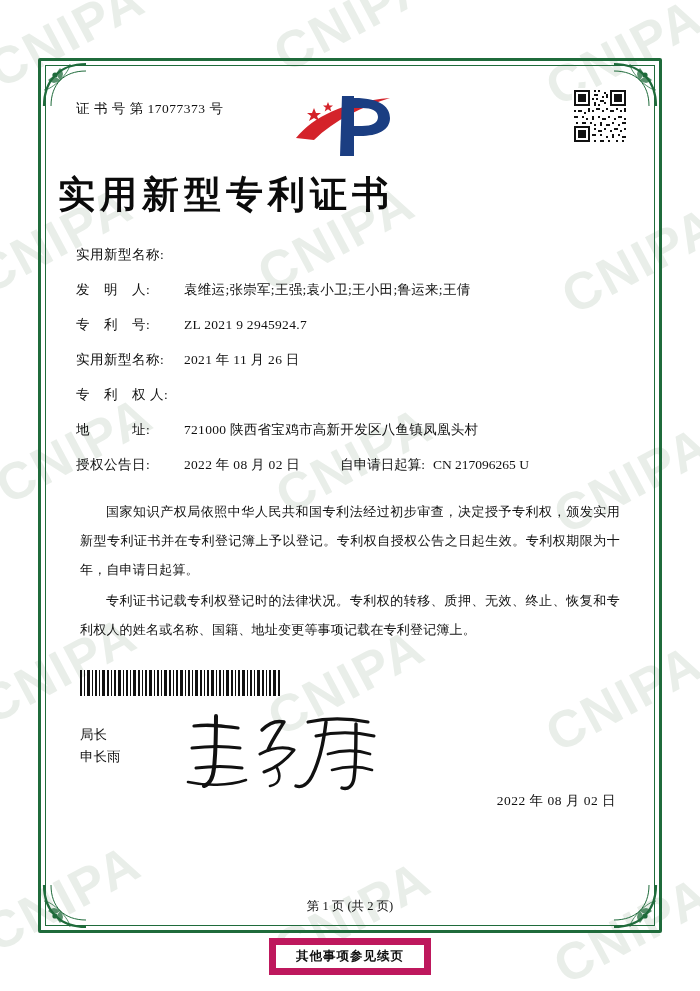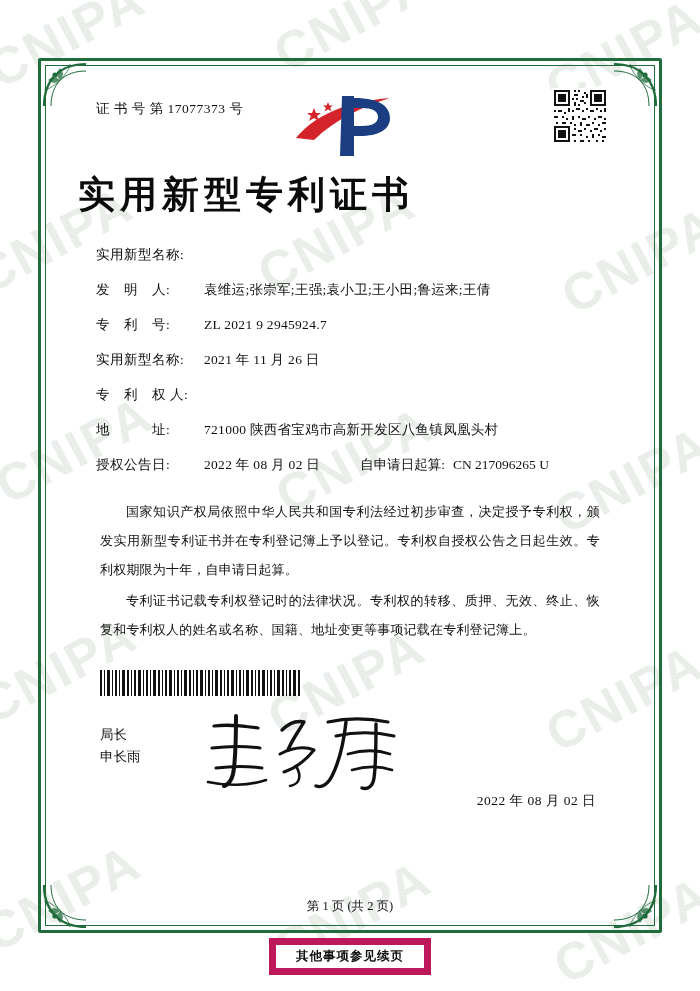--- a/index.html
+++ b/index.html
@@ -63,21 +63,21 @@
   }
   .corner svg { display: block; }
   .c-tl { left: 2px;  top: 2px; }
   .c-tr { right: 2px; top: 2px;  transform: scaleX(-1); }
   .c-bl { left: 2px;  bottom: 2px; transform: scaleY(-1); }
   .c-br { right: 2px; bottom: 2px; transform: scale(-1,-1); }
 
   .content {
     position: absolute;
     left: 0; top: 0; right: 0; bottom: 0;
-    padding: 30px 40px;
+    padding: 30px 20px;
     box-sizing: border-box;
   }
 
   
   .header-row {
     position: relative;
     height: 76px;
   }
   .cert-no {
     position: absolute;

